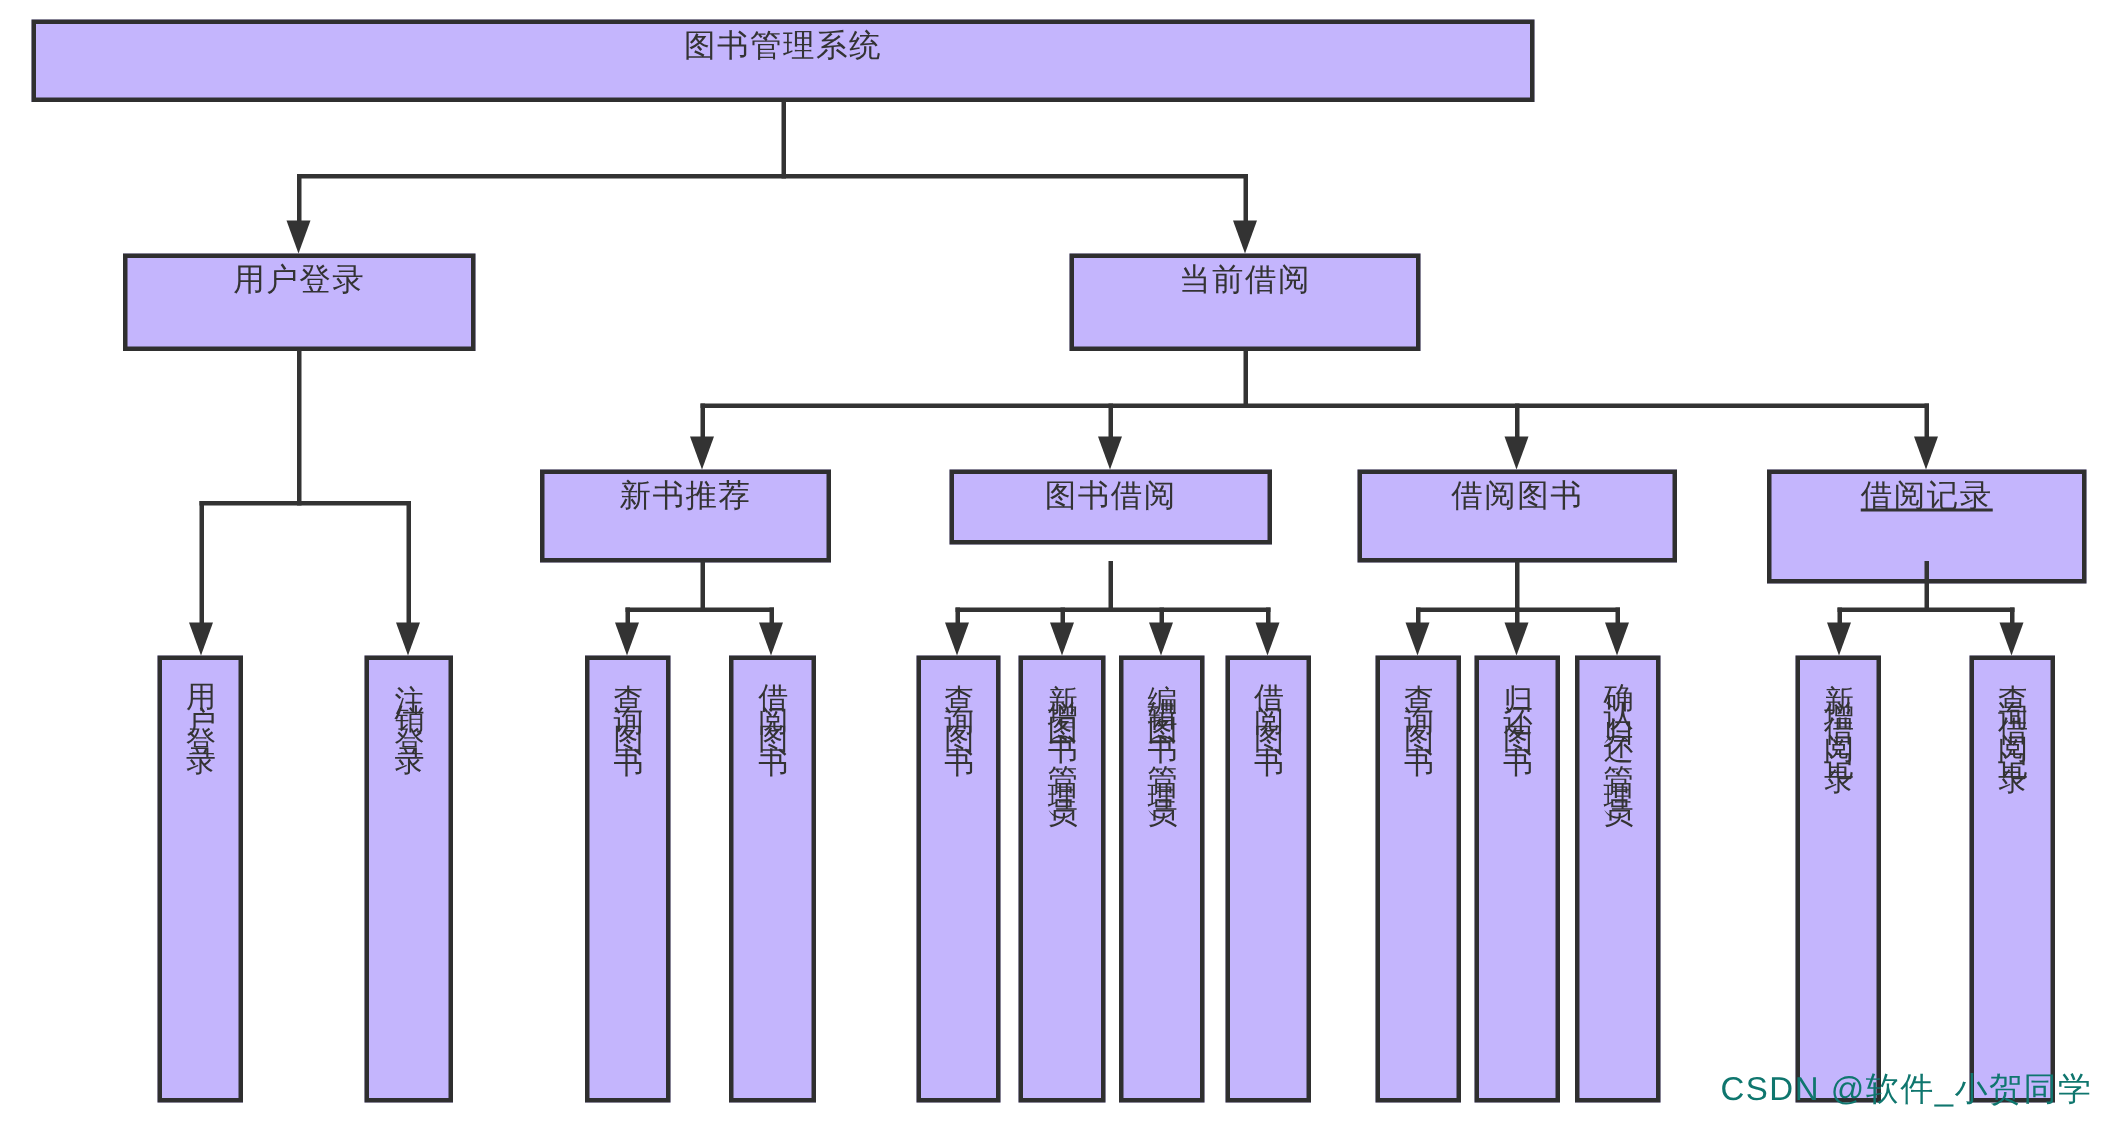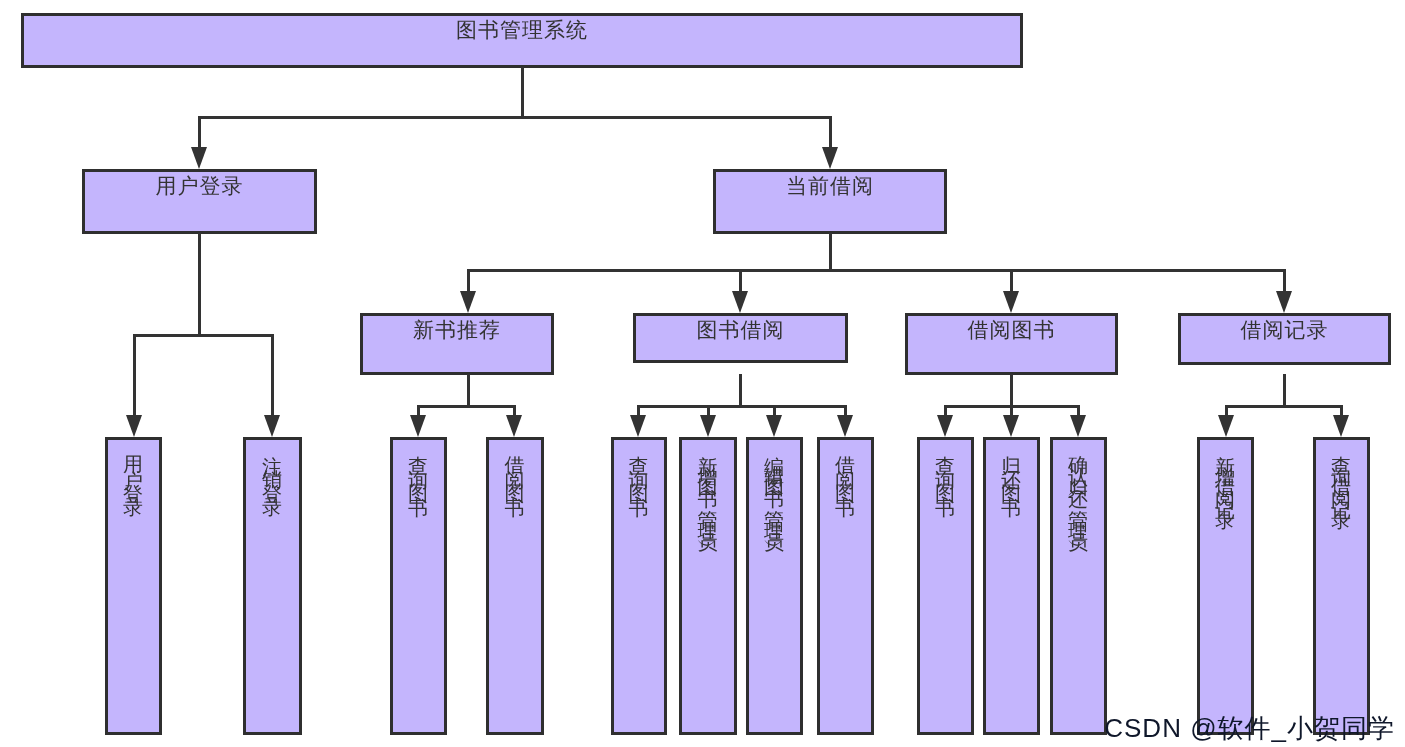--- a/index.html
+++ b/index.html
@@ -19,21 +19,21 @@
   .vbox.ls14 span{letter-spacing:14px;}
   .hline,.vline{position:absolute;background:#333333;}
   .hline{height:3px;}
   .vline{width:3px;}
   .arrowhead{
     position:absolute;width:0;height:0;
     border-left:8px solid transparent;border-right:8px solid transparent;
     border-top:22px solid #333333;
   }
   .watermark{
-    position:absolute;right:10px;top:711px;font-size:26px;color:#0f172a;
+    position:absolute;right:10px;top:711px;font-size:22px;color:#0f766e;
     letter-spacing:1px;z-index:5;white-space:nowrap;margin-left:12px;
   }
 </style>
 </head>
 <body>
 
 <div class="stage">
 
   <div class="box" style="left:21px;top:13px;width:1002px;height:55px;">
     <span>图书管理系统</span>
@@ -48,21 +48,21 @@
 
   <div class="box" style="left:360px;top:313px;width:194px;height:62px;">
     <span>新书推荐</span>
   </div>
   <div class="box" style="left:633px;top:313px;width:215px;height:50px;font-family:Liberation Serif, serif;">
     <span>图书借阅</span>
   </div>
   <div class="box" style="left:905px;top:313px;width:213px;height:62px;">
     <span>借阅图书</span>
   </div>
-  <div class="box" style="left:1178px;top:313px;width:213px;height:52px;">
+  <div class="box" style="left:1178px;top:313px;width:213px;height:76px;text-decoration:underline;">
     <span>借阅记录</span>
   </div>
 
   <div class="box vbox ls14" style="left:105px;top:437px;width:57px;height:298px;">
     <span>用户登录</span>
   </div>
   <div class="box vbox ls14" style="left:243px;top:437px;width:59px;height:298px;">
     <span>注销登录</span>
   </div>
 

